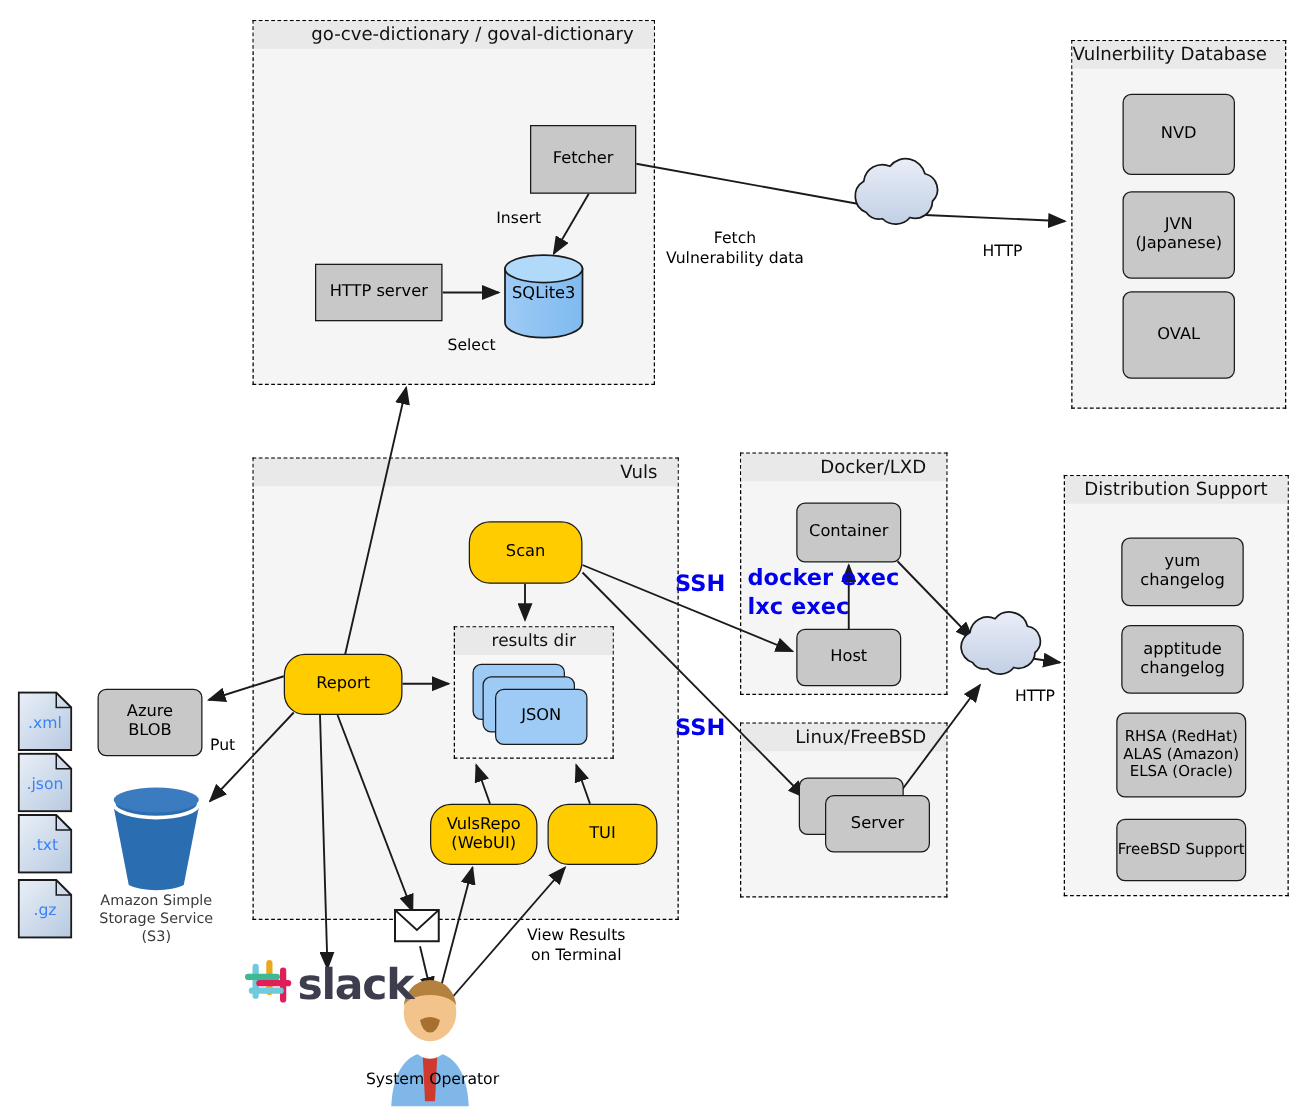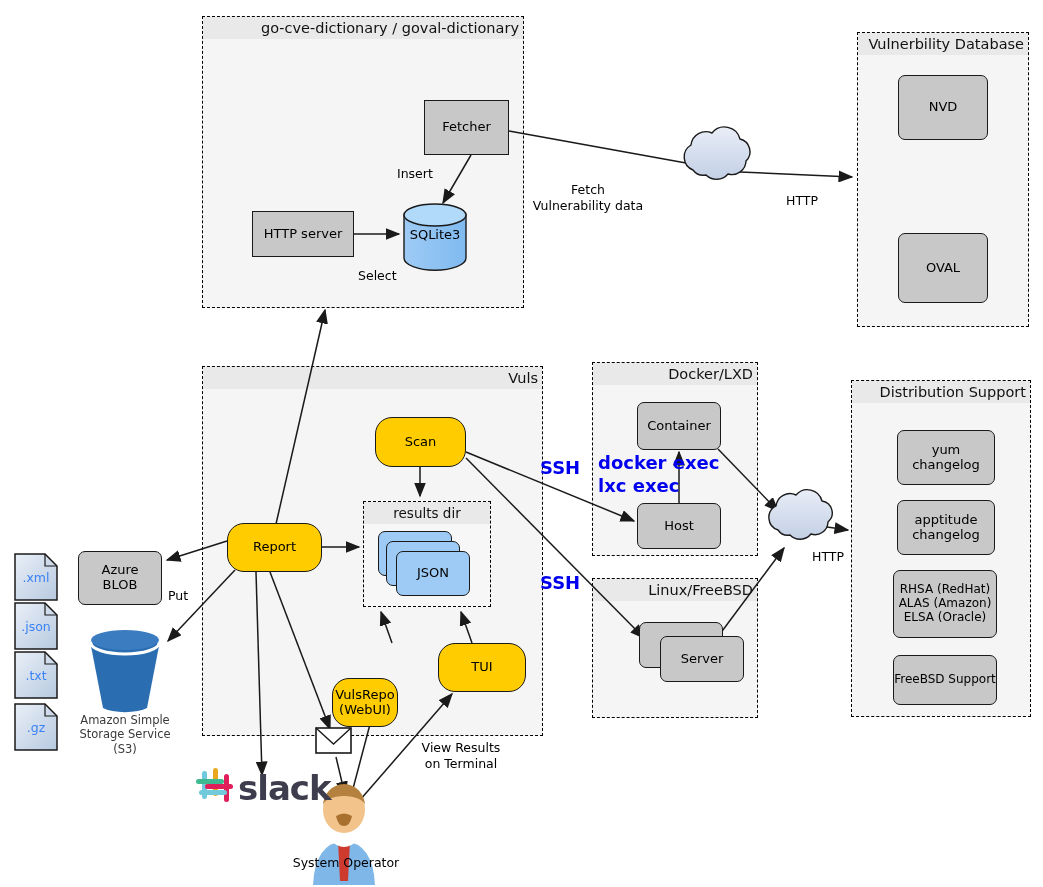--- a/index.html
+++ b/index.html
@@ -3,21 +3,21 @@
 <meta charset="utf-8">
 <style>
   html,body{margin:0;padding:0;background:#ffffff;}
   body{width:1043px;height:887px;position:relative;overflow:hidden;
        font-family:"DejaVu Sans","Liberation Sans",sans-serif;color:#000;}
   #stage{position:absolute;left:0;top:0;width:1043px;height:887px;}
 
   
   .group{position:absolute;border:1.6px dashed #000;background:#f5f5f5;box-sizing:border-box;}
   .group-title{position:absolute;left:0;top:0;right:0;height:22px;background:#e9e9e9;
-       border-bottom:0;box-sizing:border-box;text-align:right;padding-right:4px;
+       border-bottom:0;box-sizing:border-box;text-align:right;padding-right:16px;
        line-height:22px;font-size:14.5px;color:#111;white-space:nowrap;}
 
   
   .node{position:absolute;box-sizing:border-box;display:flex;align-items:center;
         justify-content:center;text-align:center;line-height:1.15;}
   .grey{background:#c8c8c8;border:1.4px solid #1a1a1a;color:#000;}
   .grey-sq{background:#c8c8c8;border:1.4px solid #1a1a1a;color:#000;}
   .rounded{border-radius:7px;}
   .orange{background:#ffcc00;border:1.4px solid #1a1a1a;border-radius:17px;color:#000;font-size:13px;}
   .blue{background:#9ecbf5;border:1.4px solid #1a1a1a;border-radius:7px;color:#000;}
@@ -184,31 +184,33 @@
 
   <div class="node fs13" style="left:404px;top:222px;width:62px;height:26px;background:transparent;border:0;">SQLite3</div>
 
   <div class="lbl" style="left:397px;top:166px;">Insert</div>
   <div class="lbl" style="left:358px;top:268px;text-align:right;">Select</div>
   <div class="lbl" style="left:528px;top:182px;width:120px;">Fetch
 Vulnerability data</div>
   <div class="lbl" style="left:786px;top:193px;">HTTP</div>
 
   <div class="node grey rounded fs13" style="left:898px;top:75px;width:90px;height:65px;">NVD</div>
+  <div class="node grey rounded fs13" style="left:898px;top:153px;width:90px;height:70px;white-space:pre;">JVN
+(Japanese)</div>
   <div class="node grey rounded fs13" style="left:898px;top:233px;width:90px;height:70px;">OVAL</div>
 
   <div class="node orange" style="left:375px;top:417px;width:91px;height:50px;">Scan</div>
 
   <div class="node orange" style="left:227px;top:523px;width:95px;height:49px;">Report</div>
 
   <div class="node blue" style="left:378px;top:531px;width:74px;height:45px;"></div>
   <div class="node blue" style="left:386px;top:541px;width:74px;height:45px;"></div>
   <div class="node blue fs13" style="left:396px;top:551px;width:74px;height:45px;">JSON</div>
 
-  <div class="node orange" style="left:332px;top:643px;width:66px;height:49px;white-space:pre;margin-top:35px;">VulsRepo
+  <div class="node orange" style="left:344px;top:643px;width:86px;height:49px;white-space:pre;">VulsRepo
 (WebUI)</div>
   <div class="node orange" style="left:438px;top:643px;width:88px;height:49px;">TUI</div>
 
   <div class="lbl-blue" style="left:540px;top:457px;">SSH</div>
   <div class="lbl-blue" style="left:540px;top:572px;">SSH</div>
   <div class="lbl" style="left:406px;top:740px;width:110px;">View Results
 on Terminal</div>
 
   <div class="node grey rounded fs13" style="left:637px;top:402px;width:84px;height:48px;">Container</div>
   <div class="node grey rounded fs13" style="left:637px;top:503px;width:84px;height:46px;">Host</div>

